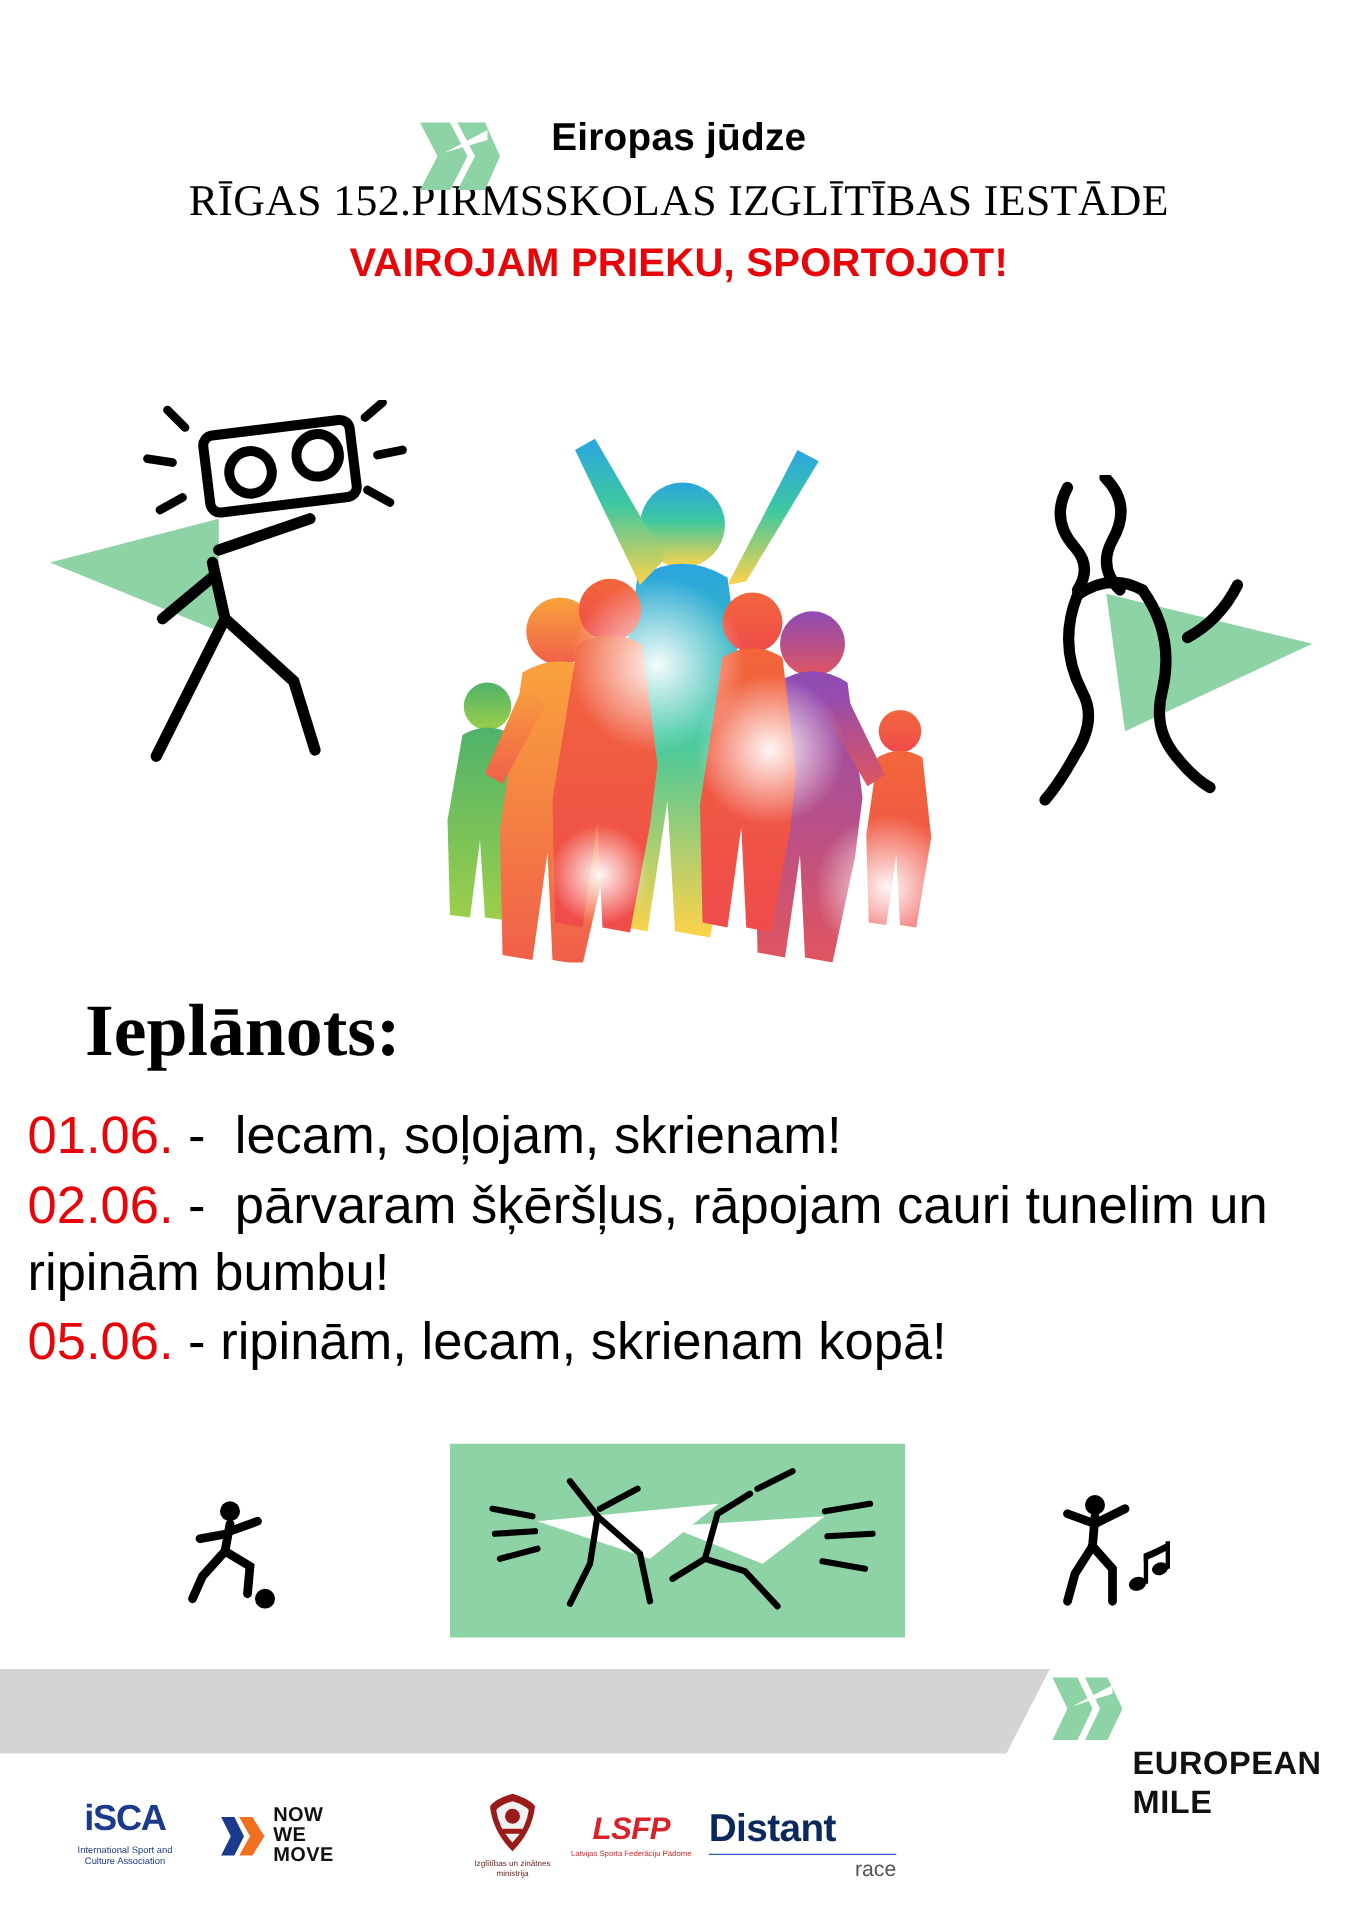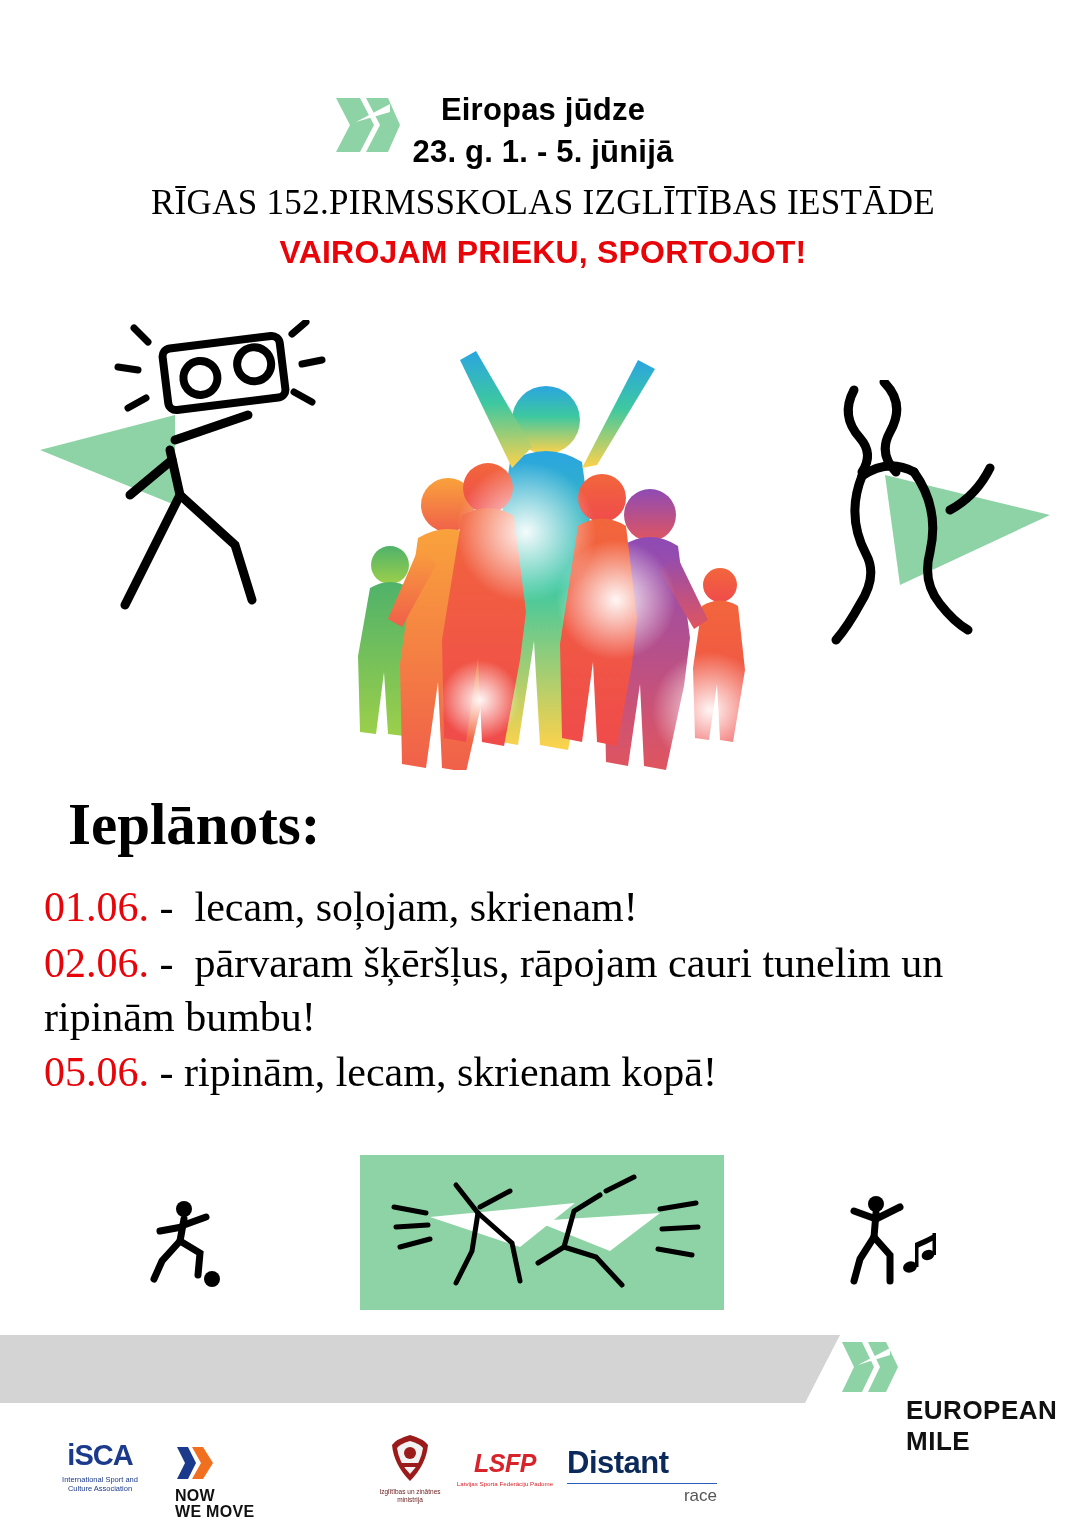--- a/index.html
+++ b/index.html
@@ -95,24 +95,24 @@
   }
   .plan-title {
     font-family: "Liberation Serif", serif;
     font-weight: bold;
     font-size: 59px;
     color: #000000;
     margin-left: 68px;
     margin-bottom: 22px;
   }
   .plan-line {
-    font-family: Liberation Serif, serif;
+    font-family: Liberation Sans, sans-serif;
     font-size: 42px;
     color: #000000;
-    margin-left: 44px;
+    margin-left: 22px;
     margin-right: 40px;
     line-height: 1.28;
     margin-bottom: 2px;
   }
   .date {
     color: #e8050a;
   }
 
   
   .icon-row {
@@ -273,21 +273,20 @@
 </head>
 <body>
 
 <div class="header">
   <svg class="header-logo-mark" viewBox="0 0 70 62">
     <path d="M6 4 L30 4 L44 31 L30 58 L6 58 L20 31 Z" fill="#8ed3a5"></path>
     <path d="M36 4 L58 4 L70 31 L58 58 L36 58 L50 31 Z" fill="#8ed3a5"></path>
     <path d="M26 28 L60 10 L60 18 Z" fill="#ffffff"></path>
   </svg>
   <div class="header-line1">Eiropas jūdze</div>
-  <div class="header-line2">23. g. 1. - 5. jūnijā</div>
   <div class="header-line3">RĪGAS 152.PIRMSSKOLAS IZGLĪTĪBAS IESTĀDE</div>
   <div class="header-line4">VAIROJAM PRIEKU, SPORTOJOT!</div>
 </div>
 
 <div class="art-band">
 
   <svg class="stick-left" viewBox="0 0 310 320">
     <polygon points="10,130 145,95 145,185" fill="#8ed3a5"></polygon>
     <g fill="none" stroke="#000000" stroke-width="9" stroke-linecap="round">
       <path d="M140 130 L150 175"></path>
@@ -487,21 +486,21 @@
 <div class="sponsors">
 
   <div class="sp sp-isca">
     <div style="text-align:center;">
       <span class="isca-word">iSCA</span>
     </div>
     <div class="isca-sub">International Sport and<br>Culture Association</div>
   </div>
 
   <div class="sp sp-nwm">
-    <div style="display:flex; align-items:flex-start; gap:7px; padding-top:20px;flex-direction:column;">
+    <div style="display:flex; align-items:center; gap:7px; padding-top:20px;">
       <svg width="38" height="36" viewBox="0 0 38 36">
         <path d="M2 2 L13 2 L21 18 L13 34 L2 34 L10 18 Z" fill="#1b3a8c"></path>
         <path d="M17 2 L28 2 L38 18 L28 34 L17 34 L26 18 Z" fill="#f07020"></path>
       </svg>
       <div>
         <div class="nwm-word">NOW</div>
         <div class="nwm-word">WE MOVE</div>
       </div>
     </div>
   </div>

